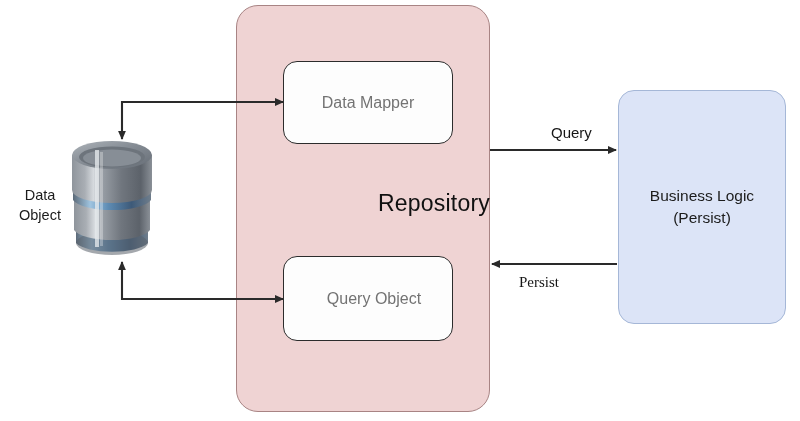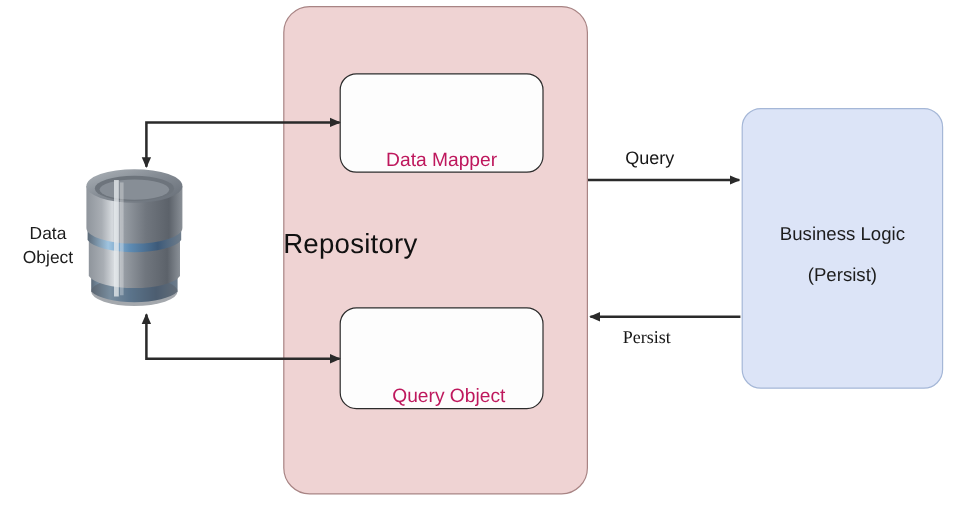--- a/index.html
+++ b/index.html
@@ -46,39 +46,39 @@
     background: #efd3d3;
     border: 1.6px solid #a88484;
     border-radius: 22px;
     z-index: 2;
   }
   .repository-title {
     position: absolute;
     left: 236px;
     top: 190px;
     width: 254px;
-    text-align: left;
+    text-align: right;
     font-size: 23px;
     letter-spacing: 0.2px;
     color: #111111;
     z-index: 3;
   }
 
   
   .inner-box {
     position: absolute;
     box-sizing: border-box;
     background: #fdfdfd;
     border: 1.7px solid #2c2c2c;
     border-radius: 14px;
     display: flex;
-    align-items: flex-end;
+    align-items: center;
     justify-content: center;
     font-size: 16px;
-    color: #be185d;
+    color: #737373;
     z-index: 4;
   }
   #box-data-mapper {
     left: 283px;
     top: 61px;
     width: 170px;
     height: 83px;
   }
   #box-query-object {
     left: 283px;
@@ -101,21 +101,21 @@
     border-radius: 16px;
     display: flex;
     flex-direction: column;
     align-items: center;
     justify-content: center;
     font-size: 15.5px;
     line-height: 1.45;
     color: #1c1c1c;
     z-index: 4;
   }
-  .client-box span { display: block; text-align: left; margin-top: 12px; }
+  .client-box span { display: block; text-align: left; }
   .ds-label {
     position: absolute;
     left: 8px;
     top: 186px;
     width: 64px;
     text-align: center;
     font-size: 14.5px;
     line-height: 1.35;
     color: #1c1c1c;
     z-index: 4;
@@ -123,21 +123,21 @@
   .ds-label span { display: block; }
 
   
   .edge-label {
     position: absolute;
     font-size: 15px;
     color: #161616;
     z-index: 6;
     white-space: nowrap;
   }
-  #label-query   { left: 521px; top: 124px; text-align: right; }
+  #label-query   { left: 551px; top: 124px; text-align: right; }
   #label-persist { left: 519px; top: 274px; font-family: Liberation Serif, serif; }
 </style>
 </head>
 <body>
 
 <div id="canvas">
 
   <div class="repository-box"></div>
   <div class="repository-title">Repository</div>
 

